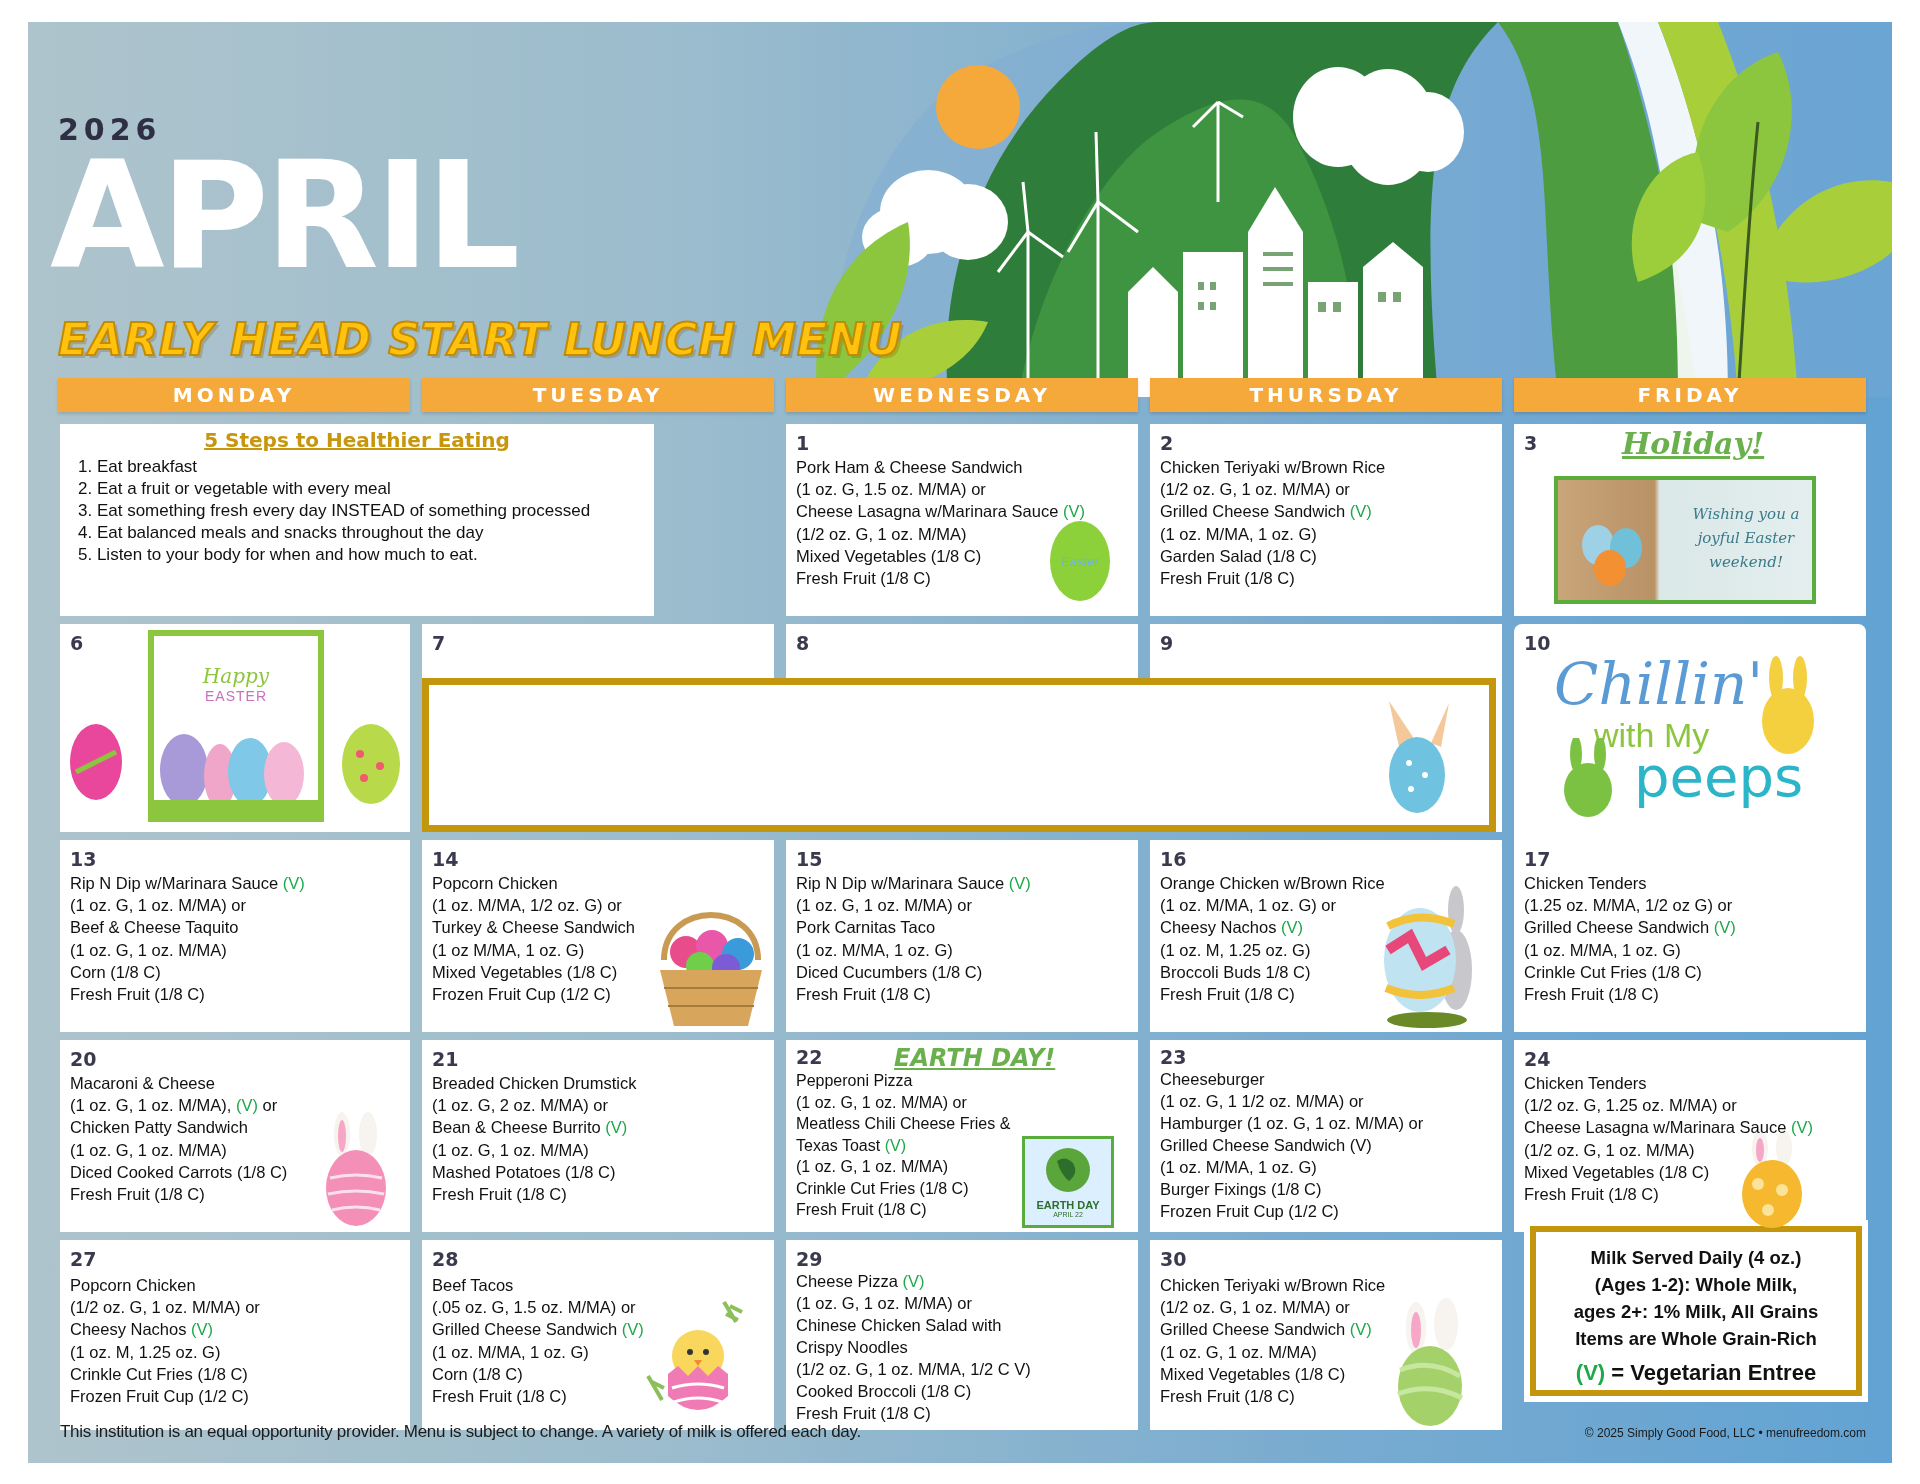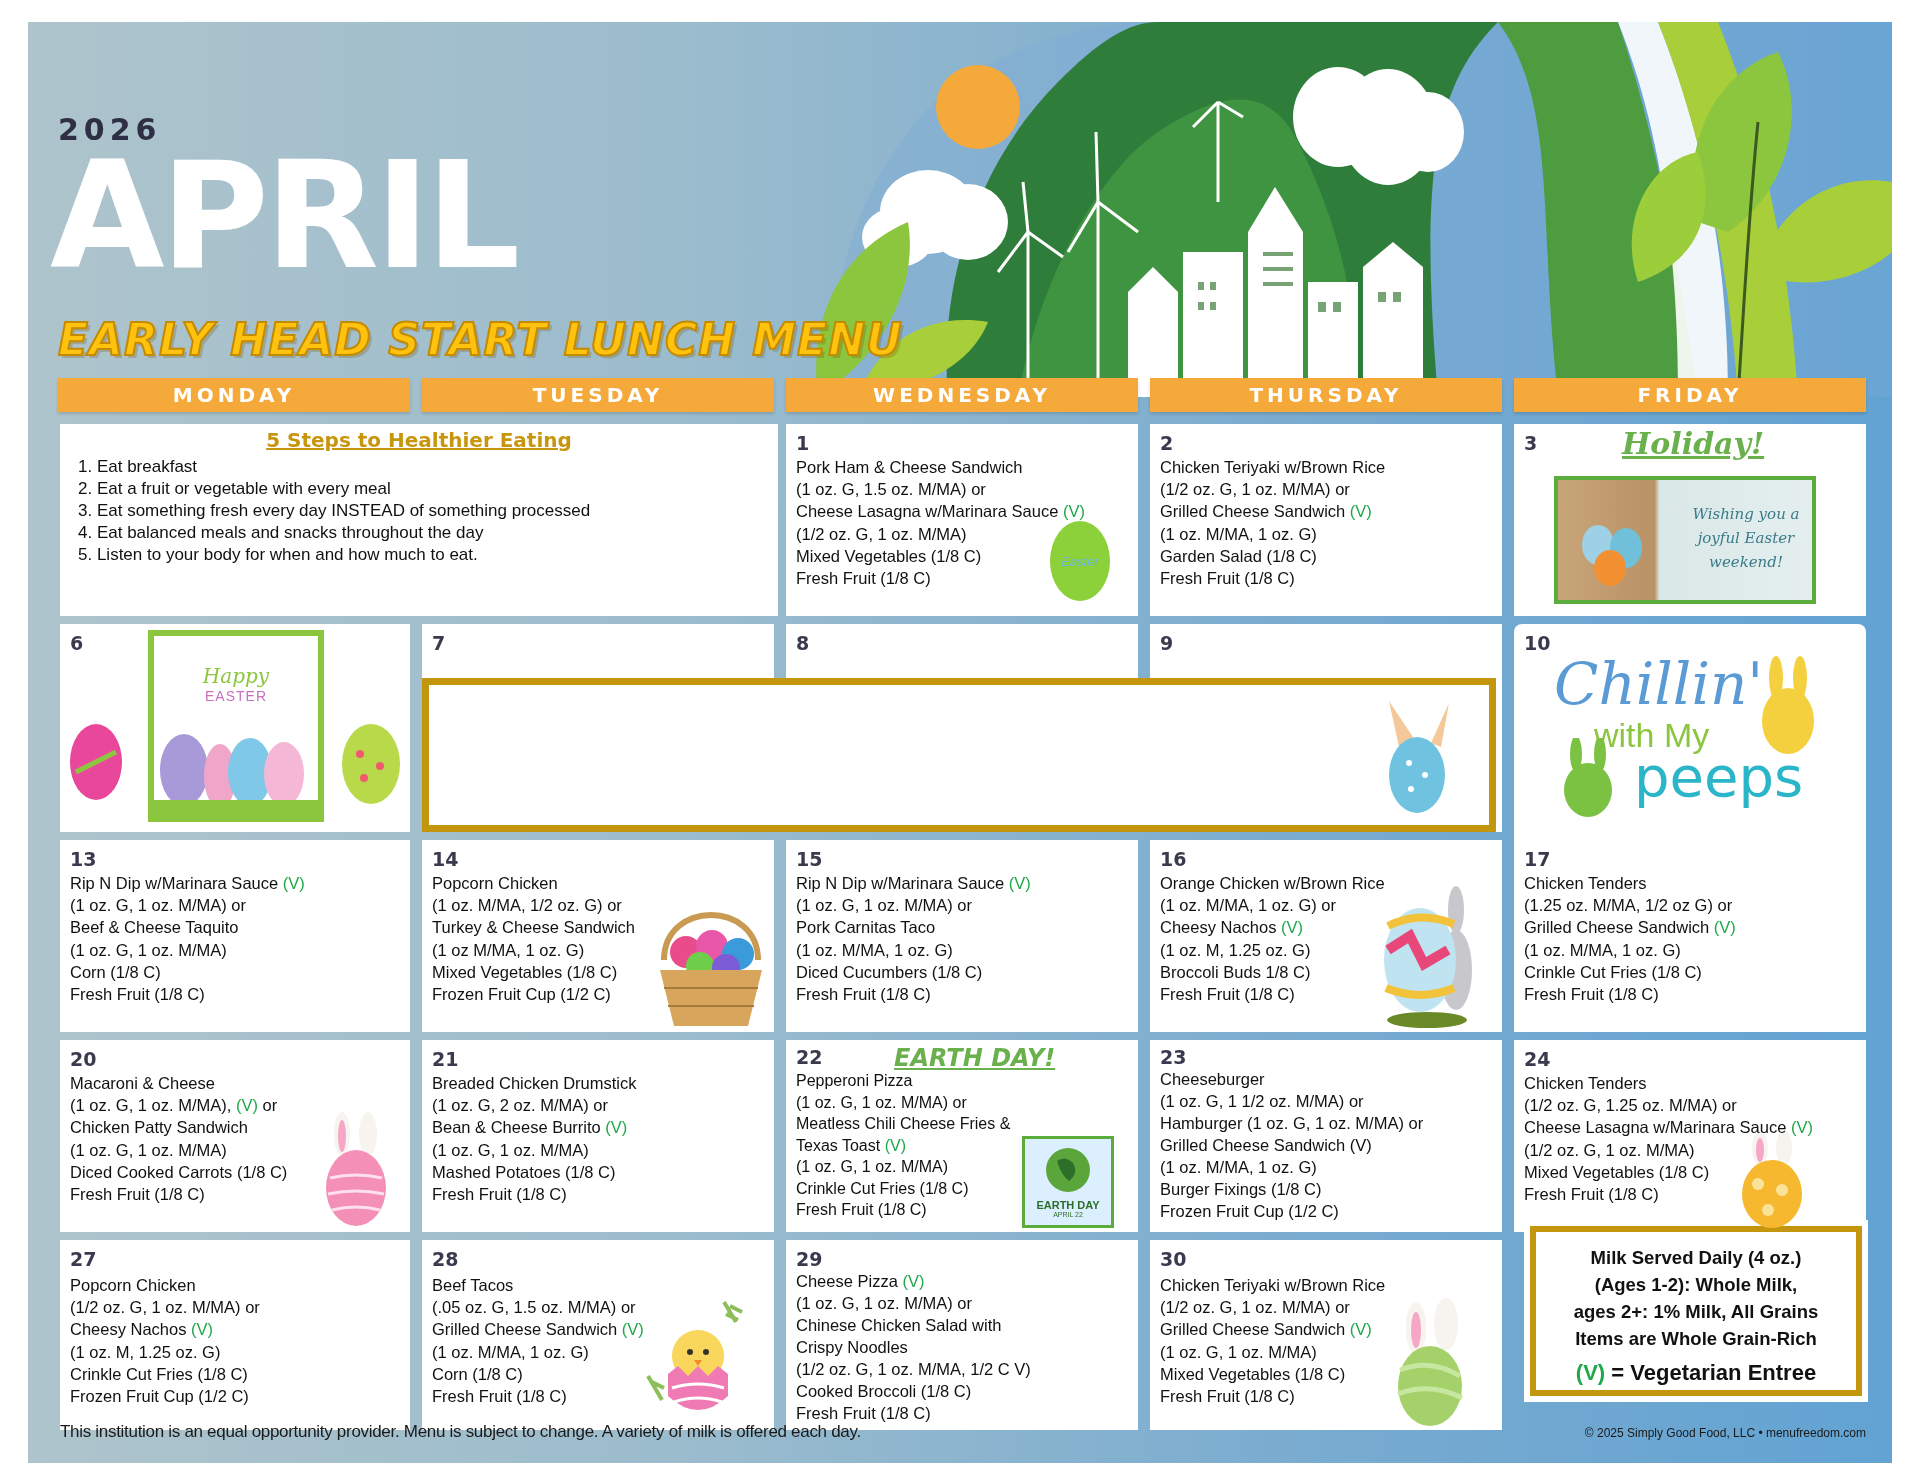--- a/index.html
+++ b/index.html
@@ -106,21 +106,21 @@
   <div class="year">2026</div>
   <div class="month">APRIL</div>
   <div class="subtitle">EARLY HEAD START LUNCH MENU</div>
 
   <div class="daybar" style="left:30px;width:352px;">MONDAY</div>
   <div class="daybar" style="left:394px;width:352px;">TUESDAY</div>
   <div class="daybar" style="left:758px;width:352px;">WEDNESDAY</div>
   <div class="daybar" style="left:1122px;width:352px;">THURSDAY</div>
   <div class="daybar" style="left:1486px;width:352px;">FRIDAY</div>
 
-  <div class="cell" style="left:32px;top:402px;width:718px;height:192px;padding:6px 14px;">
+  <div class="cell" style="left:32px;top:402px;width:594px;height:192px;padding:6px 14px;">
     <div class="steps-title">5 Steps to Healthier Eating</div>
     <ul class="steps-list">
       <li>1. Eat breakfast</li>
       <li>2. Eat a fruit or vegetable with every meal</li>
       <li>3. Eat something fresh every day INSTEAD of something processed</li>
       <li>4. Eat balanced meals and snacks throughout the day</li>
       <li>5. Listen to your body for when and how much to eat.</li>
     </ul>
   </div>
 

